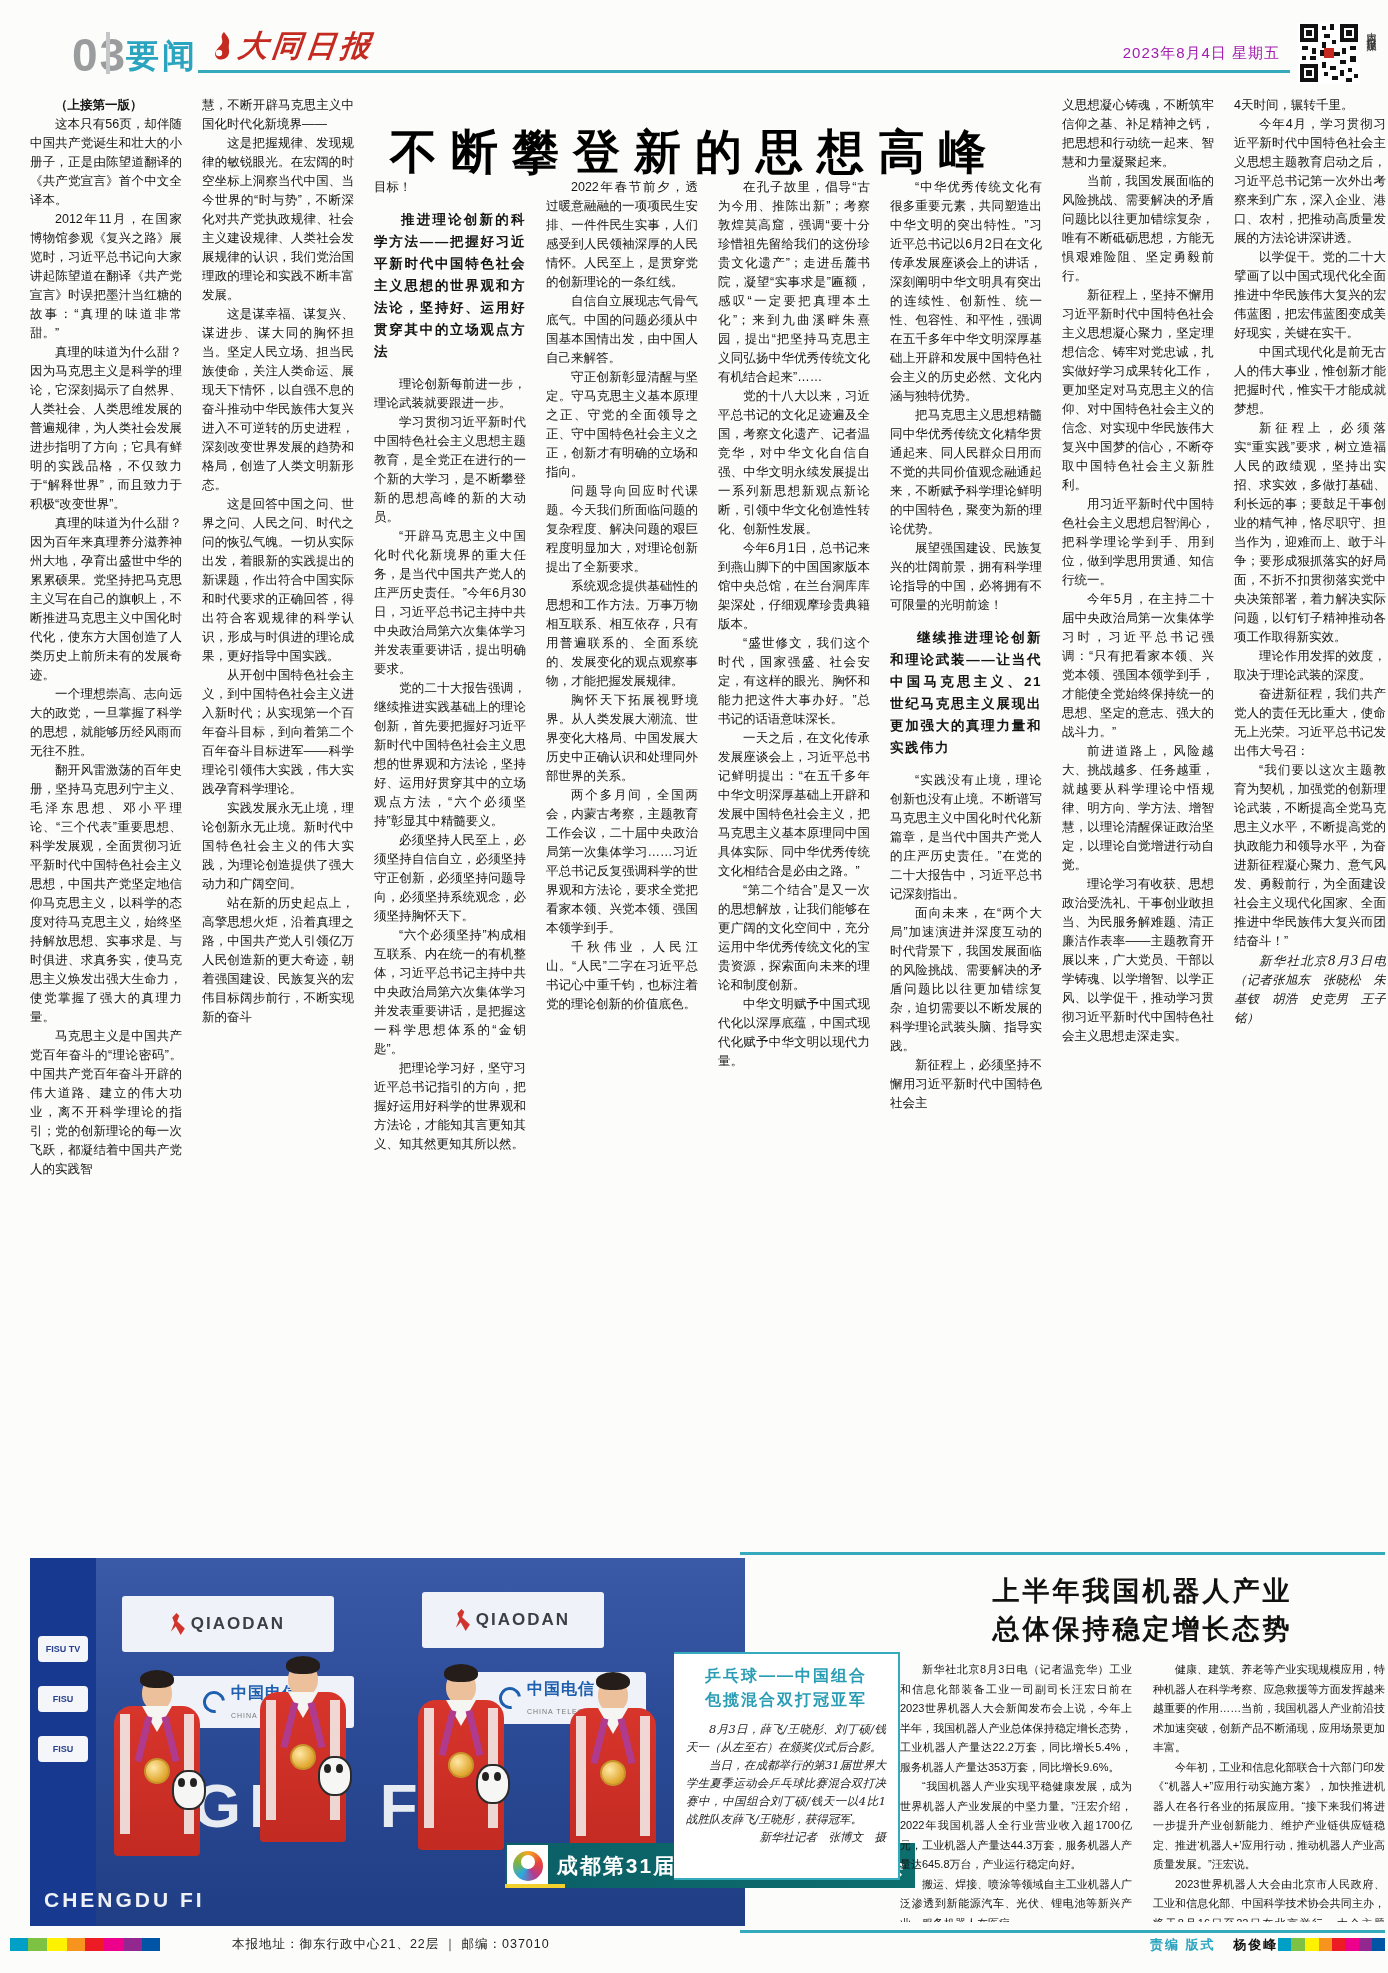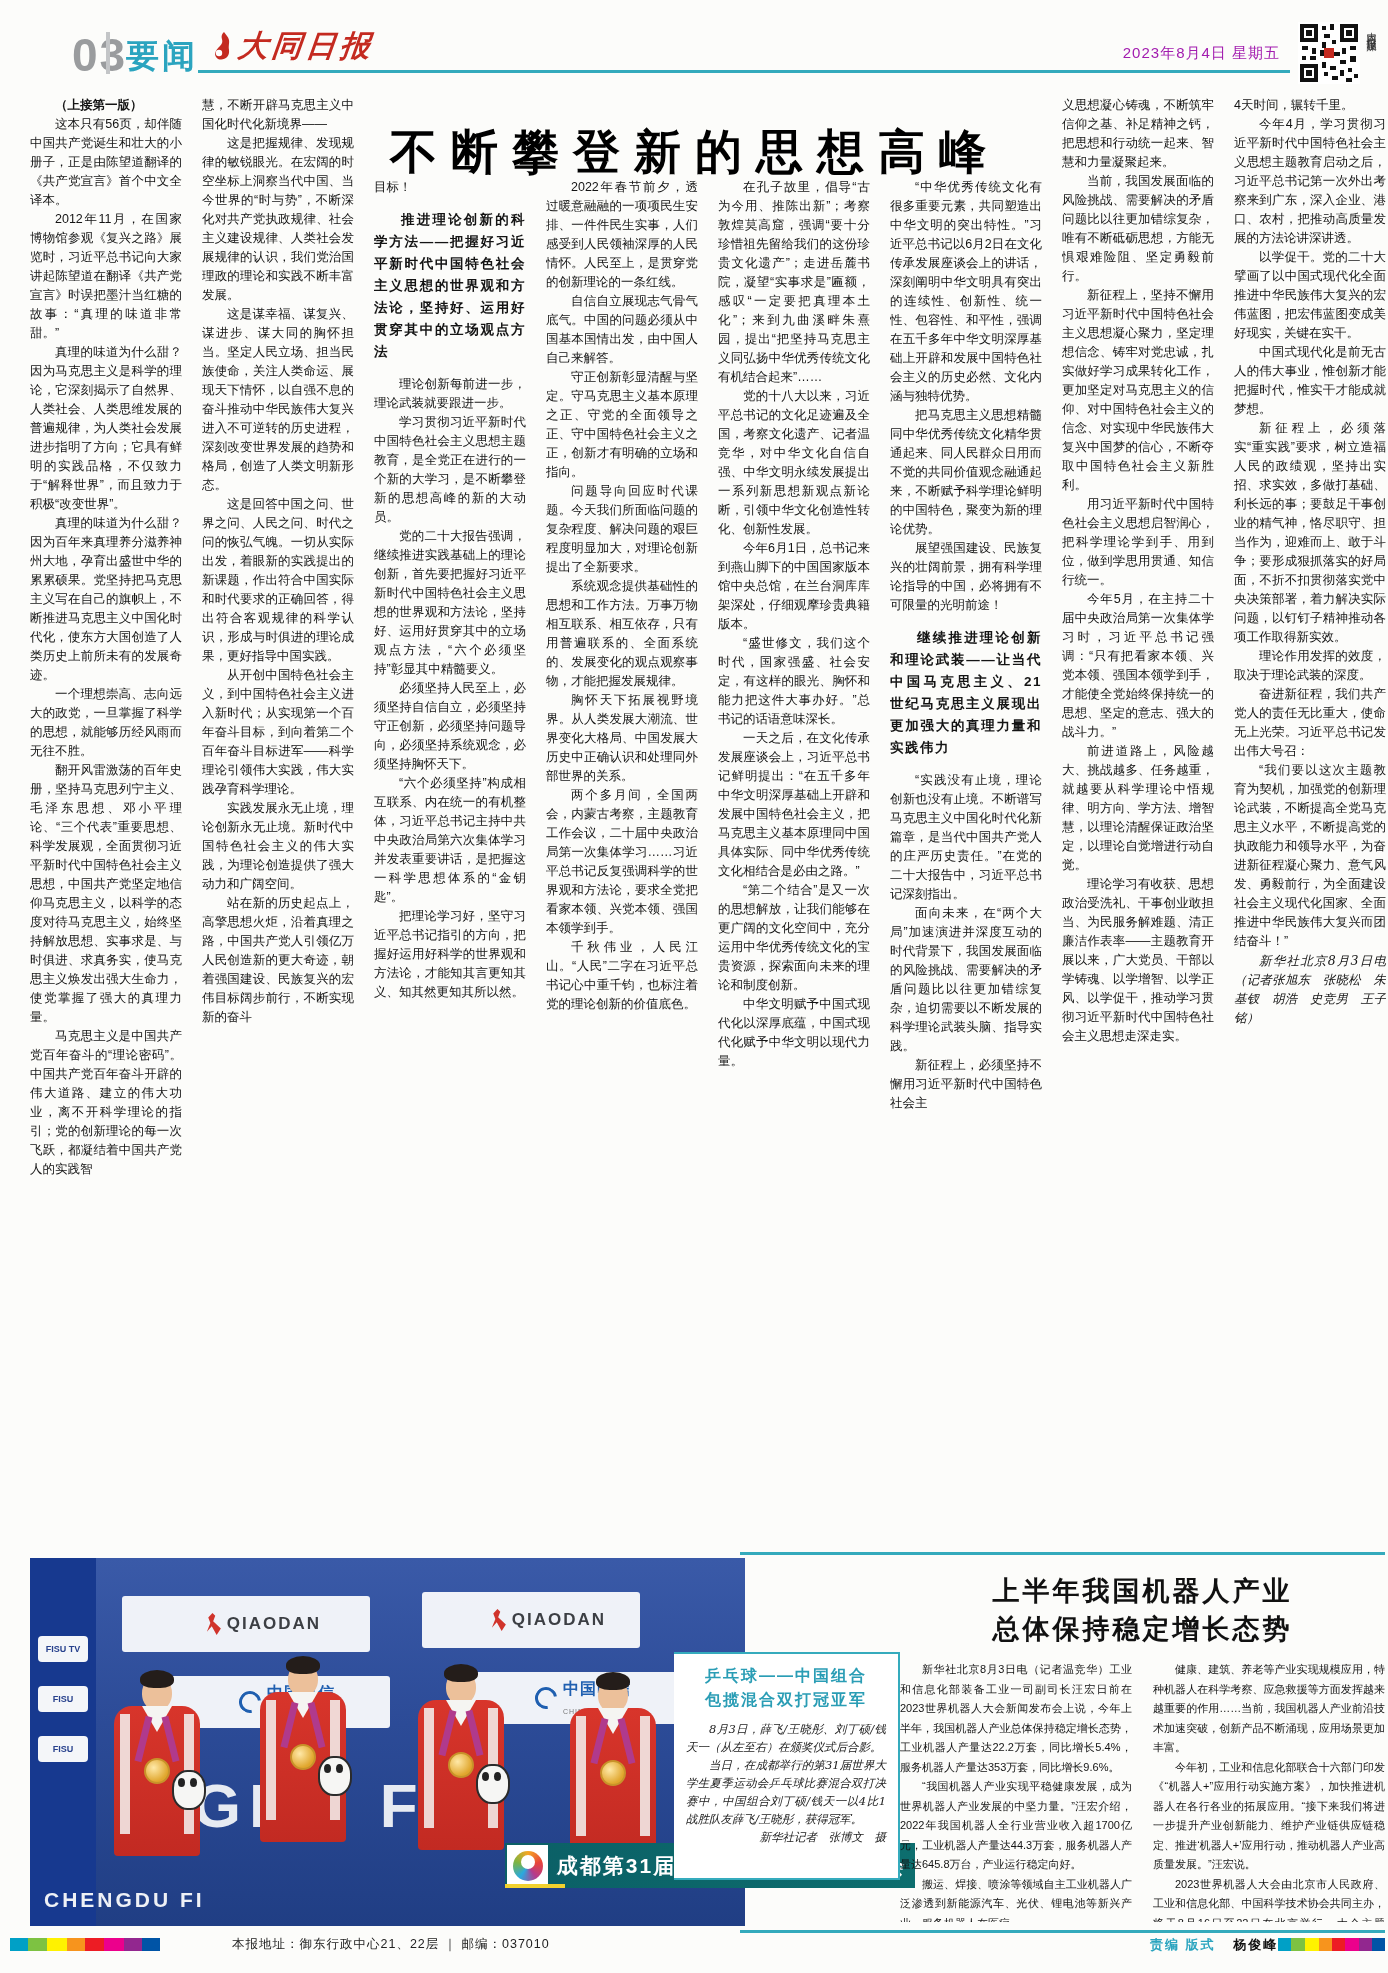--- a/index.html
+++ b/index.html
@@ -29,21 +29,21 @@
   .acol p.ps-lead{font-weight:700;}
   .acol p.ps-cont{text-indent:0;}
   .acol p.ps-sub{font-weight:700;font-size:13.5px;line-height:22px;letter-spacing:1.5px;margin:12px 0;text-indent:2em;}
   .acol p.ps-byline{font-family:"DejaVu Serif",serif;font-style:italic;}
   
   .photo{position:absolute;left:30px;top:1558px;width:715px;height:368px;overflow:hidden;
          background:linear-gradient(180deg,#3a5aa8 0%,#2c4b97 45%,#203e84 100%);}
   .side-col{position:absolute;left:0;top:0;width:66px;height:100%;background:#17398f;}
   .side-tag{position:absolute;left:8px;width:50px;height:26px;background:#f4f6f9;border-radius:4px;
             font-size:9px;font-weight:700;color:#27418d;display:flex;align-items:center;justify-content:center;}
-  .panel{position:absolute;background:rgba(250,251,253,.95);border-radius:3px;display:flex;align-items:center;justify-content:center;gap:6px;padding-left:36px;}
+  .panel{position:absolute;background:rgba(250,251,253,.95);border-radius:3px;display:flex;align-items:center;justify-content:center;gap:6px;}
   .panel .logo-txt{font-weight:700;color:#3c3f44;letter-spacing:2px;font-size:17px;}
   .panel .logo-txt.blue{color:#1f5fb0;font-size:16px;letter-spacing:1px;}
   .panel .sub{font-size:7px;color:#777;letter-spacing:1px;}
   .jump{width:14px;height:22px;background:#d0342c;clip-path:polygon(40% 0,60% 12%,45% 38%,100% 70%,70% 100%,35% 60%,0 85%,25% 45%,10% 20%);}
   .tele-mark{width:16px;height:16px;border:3px solid #1f5fb0;border-radius:50%;border-right-color:transparent;transform:rotate(35deg);}
   .watermark{position:absolute;left:110px;top:212px;font-size:62px;font-weight:900;color:#f2f4f8;letter-spacing:8px;opacity:.95;}
   .athlete{position:absolute;}
   .athlete .head{width:30px;height:34px;background:#ecc09a;border-radius:50% 50% 46% 46%;margin:0 auto;position:relative;}
   .athlete .hair{position:absolute;left:-2px;top:-6px;width:34px;height:18px;background:#241d1a;border-radius:50% 50% 40% 40%;}
   .athlete .body{width:86px;height:150px;background:linear-gradient(180deg,#d8352b,#c22a22);border-radius:18px 18px 4px 4px;margin-top:-4px;position:relative;}
@@ -164,20 +164,21 @@
       <p>这是回答中国之问、世界之问、人民之问、时代之问的恢弘气魄。一切从实际出发，着眼新的实践提出的新课题，作出符合中国实际和时代要求的正确回答，得出符合客观规律的科学认识，形成与时俱进的理论成果，更好指导中国实践。</p>
       <p>从开创中国特色社会主义，到中国特色社会主义进入新时代；从实现第一个百年奋斗目标，到向着第二个百年奋斗目标进军——科学理论引领伟大实践，伟大实践孕育科学理论。</p>
       <p>实践发展永无止境，理论创新永无止境。新时代中国特色社会主义的伟大实践，为理论创造提供了强大动力和广阔空间。</p>
       <p>站在新的历史起点上，高擎思想火炬，沿着真理之路，中国共产党人引领亿万人民创造新的更大奇迹，朝着强国建设、民族复兴的宏伟目标阔步前行，不断实现新的奋斗</p>
     </div>
   <div class="acol c3 under">
       <p class="ps-cont">目标！</p>
       <p class="ps-sub">推进理论创新的科学方法——把握好习近平新时代中国特色社会主义思想的世界观和方法论，坚持好、运用好贯穿其中的立场观点方法</p>
       <p>理论创新每前进一步，理论武装就要跟进一步。</p>
       <p>学习贯彻习近平新时代中国特色社会主义思想主题教育，是全党正在进行的一个新的大学习，是不断攀登新的思想高峰的新的大动员。</p>
+      <p>“开辟马克思主义中国化时代化新境界的重大任务，是当代中国共产党人的庄严历史责任。”今年6月30日，习近平总书记主持中共中央政治局第六次集体学习并发表重要讲话，提出明确要求。</p>
       <p>党的二十大报告强调，继续推进实践基础上的理论创新，首先要把握好习近平新时代中国特色社会主义思想的世界观和方法论，坚持好、运用好贯穿其中的立场观点方法，“六个必须坚持”彰显其中精髓要义。</p>
       <p>必须坚持人民至上，必须坚持自信自立，必须坚持守正创新，必须坚持问题导向，必须坚持系统观念，必须坚持胸怀天下。</p>
       <p>“六个必须坚持”构成相互联系、内在统一的有机整体，习近平总书记主持中共中央政治局第六次集体学习并发表重要讲话，是把握这一科学思想体系的“金钥匙”。</p>
       <p>把理论学习好，坚守习近平总书记指引的方向，把握好运用好科学的世界观和方法论，才能知其言更知其义、知其然更知其所以然。</p>
     </div>
   <div class="acol c4 under">
       <p>2022年春节前夕，透过暖意融融的一项项民生安排、一件件民生实事，人们感受到人民领袖深厚的人民情怀。人民至上，是贯穿党的创新理论的一条红线。</p>
       <p>自信自立展现志气骨气底气。中国的问题必须从中国基本国情出发，由中国人自己来解答。</p>
       <p>守正创新彰显清醒与坚定。守马克思主义基本原理之正、守党的全面领导之正、守中国特色社会主义之正，创新才有明确的立场和指向。</p>
       <p>问题导向回应时代课题。今天我们所面临问题的复杂程度、解决问题的艰巨程度明显加大，对理论创新提出了全新要求。</p>

